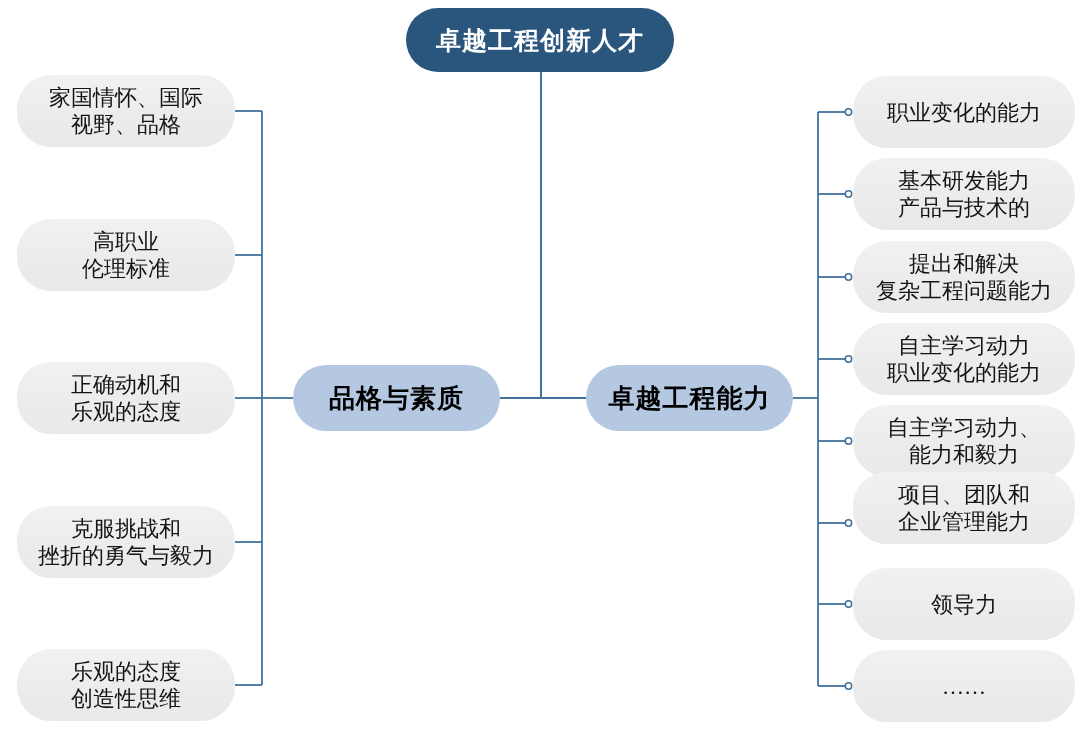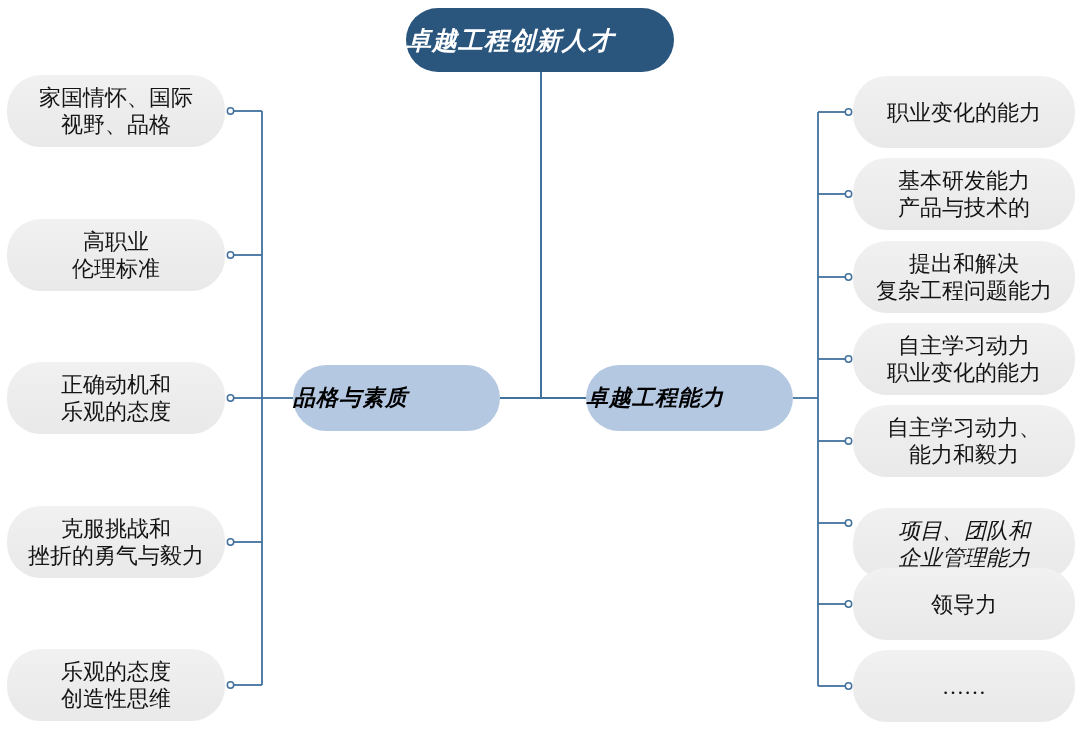--- a/index.html
+++ b/index.html
@@ -20,65 +20,64 @@
     left: 0;
     top: 0;
     width: 1080px;
     height: 729px;
     pointer-events: none;
   }
   .node {
     position: absolute;
     display: flex;
     align-items: center;
-    justify-content: flex-start;
+    justify-content: center;
     text-align: center;
     box-sizing: border-box;
-    font-style: italic;
   }
   .node-root {
     left: 406px;
     top: 8px;
     width: 268px;
     height: 64px;
     border-radius: 32px;
     background: var(--root-bg);
     color: var(--root-text);
     font-size: 25px;
     font-weight: bold;
     letter-spacing: 1px;
   }
   .node-branch {
     top: 365px;
     height: 66px;
     border-radius: 33px;
     background: var(--branch-bg);
     color: var(--branch-text);
-    font-size: 22px;
+    font-size: 26px;
     font-weight: bold;
     letter-spacing: 1px;
   }
   .node-branch.left  { left: 293px; width: 207px; }
   .node-branch.right { left: 586px; width: 207px; }
   .leaf {
     position: absolute;
     display: flex;
     flex-direction: column;
     align-items: center;
     justify-content: center;
     text-align: center;
     border-radius: 34px;
     background: linear-gradient(180deg, #f1f1f1 0%, #ececec 55%, #e9e9e9 100%);
     color: var(--leaf-text);
     font-family: "Liberation Serif", serif;
     font-size: 22px;
     line-height: 27px;
     box-sizing: border-box;
   }
-  .leaf.left-side  { left: 7px;   width: 218px; height: 72px; }
+  .leaf.left-side  { left: 17px;   width: 218px; height: 72px; }
   .leaf.right-side { left: 853px; width: 222px; height: 72px; }
   .leaf-line { display: block; white-space: nowrap; }
 </style>
 </head>
 <body>
 
 <div class="canvas">
   <svg id="connectors" class="connector-svg" viewBox="0 0 1080 729" xmlns="http://www.w3.org/2000/svg">
       <line x1="541" y1="72" x2="541" y2="398" stroke="#41719c" stroke-width="2"></line>
       <line x1="500" y1="398" x2="586" y2="398" stroke="#41719c" stroke-width="2"></line>
@@ -159,21 +158,21 @@
         <span class="leaf-line">复杂工程问题能力</span>
       </div>
       <div class="leaf right-side" style="top: 323px;">
         <span class="leaf-line">自主学习动力</span>
         <span class="leaf-line">职业变化的能力</span>
       </div>
       <div class="leaf right-side" style="top: 405px;">
         <span class="leaf-line">自主学习动力、</span>
         <span class="leaf-line">能力和毅力</span>
       </div>
-      <div class="leaf right-side" style="top: 508px; font-style: italic;">
+      <div class="leaf right-side" style="top: 472px;">
         <span class="leaf-line">项目、团队和</span>
         <span class="leaf-line">企业管理能力</span>
       </div>
       <div class="leaf right-side" style="top: 568px;">
         <span class="leaf-line">领导力</span>
       </div>
       <div class="leaf right-side" style="top: 650px;">
         <span class="leaf-line">……</span>
       </div>
     </div>

